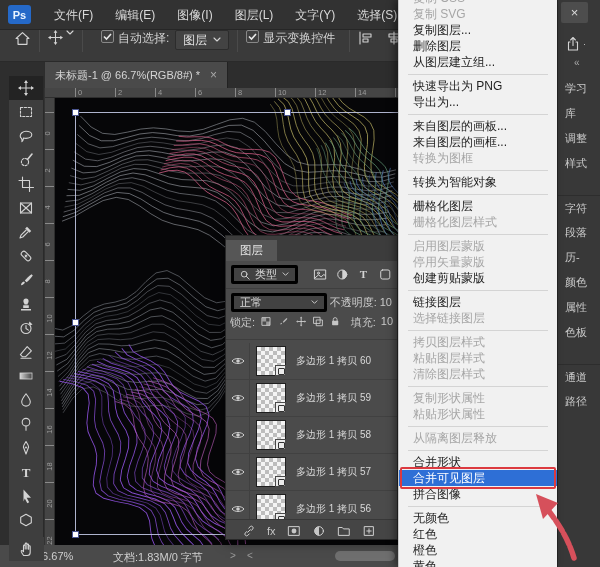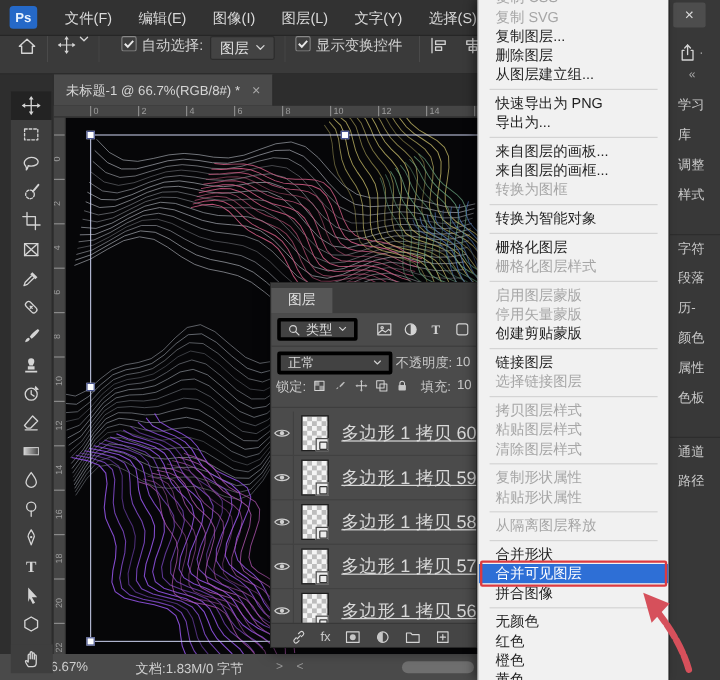--- a/index.html
+++ b/index.html
@@ -66,21 +66,21 @@
   .lp-blend{height:26px;display:flex;align-items:center;gap:0;padding:0 5px;justify-content:space-between;}
   .lp-lock{height:25px;display:flex;align-items:flex-start;gap:5px;padding:0 4px;border-bottom:1px solid #3e3e3e;}
   .lp-small-label{font-size:11px;color:#c9c9c9;white-space:nowrap;}
   .layer-rows{position:absolute;left:0;top:107px;right:0;}
   .layer-row{height:37px;display:flex;align-items:center;border-bottom:1px solid #414141;}
   .eye-col{width:24px;align-self:stretch;border-right:1px solid #404040;display:flex;align-items:center;justify-content:center;}
   .thumb{position:relative;width:30px;height:30px;margin-left:6px;border:1px solid #1f1f1f;
          background:repeating-conic-gradient(#bdbdbd 0 25%,#f4f4f4 0 50%) 0 0/8px 8px;}
   .badge{position:absolute;right:-1px;bottom:-1px;width:11px;height:11px;background:#ececec;border:1px solid #4a4a4a;}
   .badge::after{content:"";position:absolute;left:2px;top:2px;width:5px;height:5px;border:1px solid #333;border-radius:1px;}
-  .lname{margin-left:10px;font-size:15px;color:#d8d8d8;white-space:nowrap;text-decoration:underline;}
+  .lname{margin-left:10px;font-size:10px;color:#d8d8d8;white-space:nowrap;}
   .lp-bottombar{position:absolute;left:0;top:283px;width:100%;height:22px;background:#454545;border-top:1px solid #383838;
                 display:flex;align-items:center;gap:11px;padding-left:16px;}
   .fx-text{font-size:11px;color:#c6c6c6;}
 
   
   .statusbar{position:absolute;left:0;top:545px;width:600px;height:22px;background:#4a4a4a;z-index:4;
              color:#cfcfcf;font-size:11px;}
   .statusbar .zoomv{position:absolute;left:36px;top:5px;}
   .statusbar .docinfo{position:absolute;left:113px;top:5px;}
   .statusbar .chv{position:absolute;top:5px;color:#9a9a9a;font-size:10px;}

